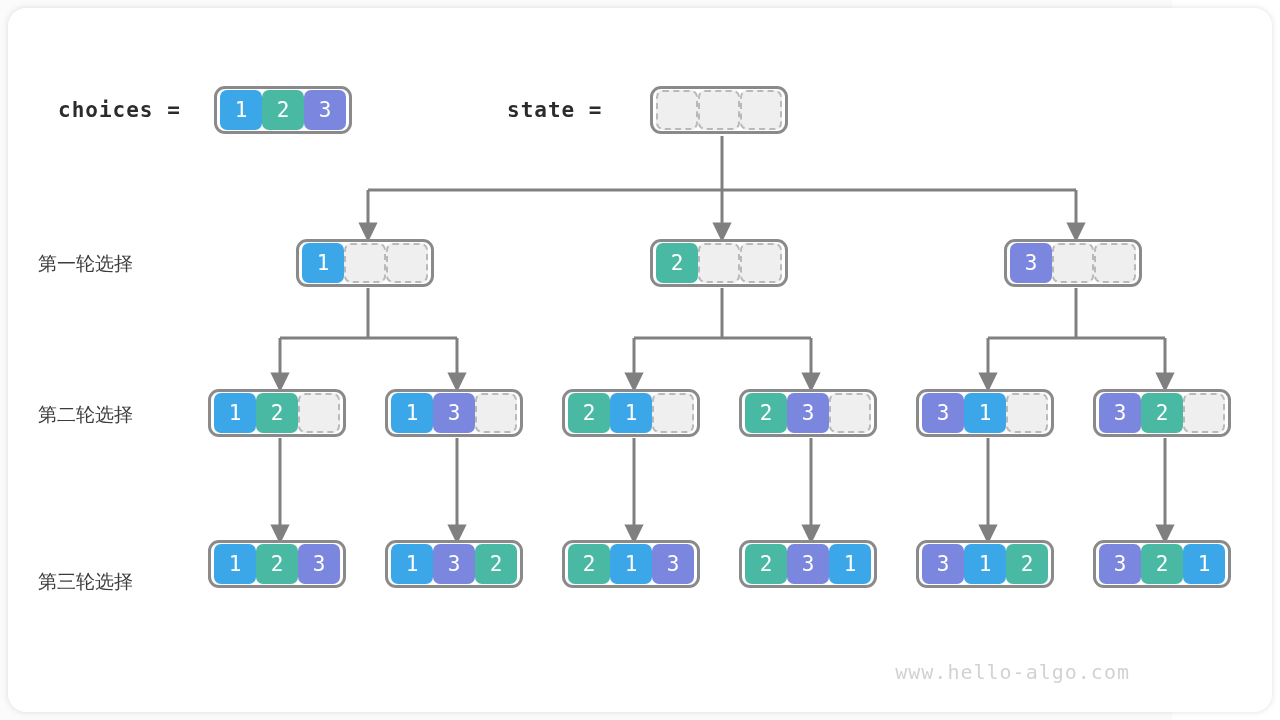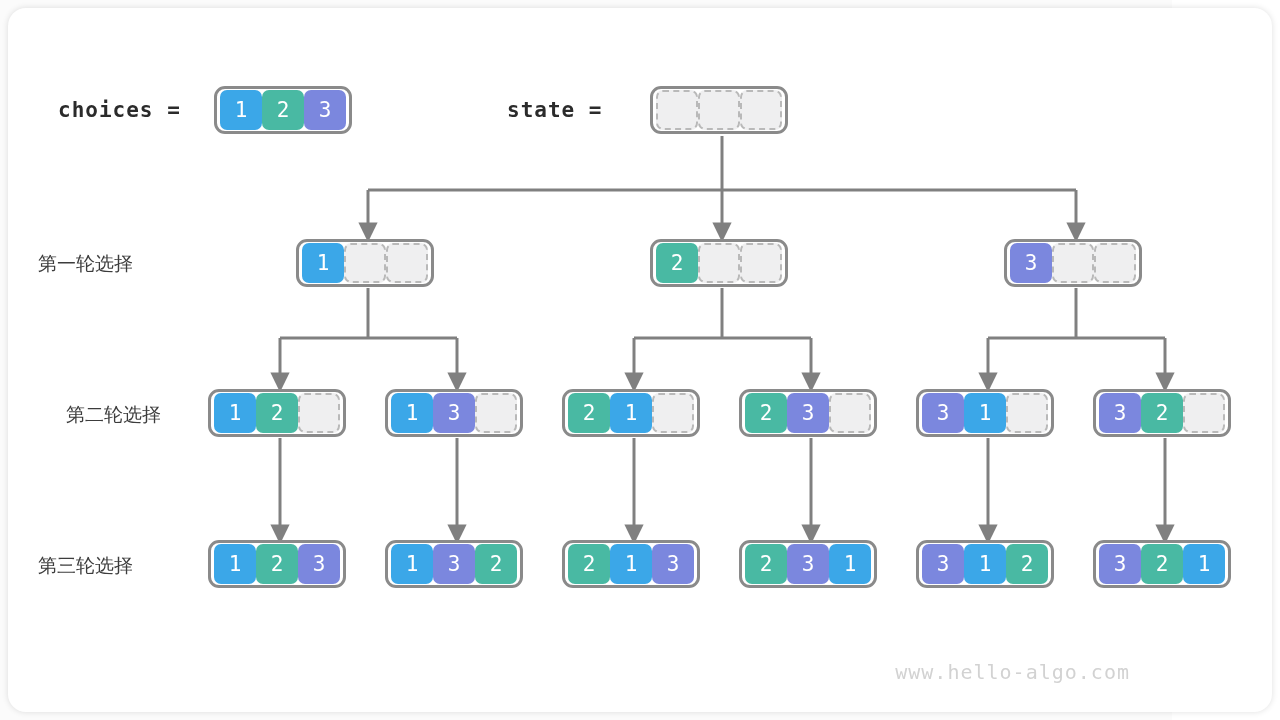--- a/index.html
+++ b/index.html
@@ -153,22 +153,22 @@
       <div class="cell c2">2</div>
       <div class="cell c3">3</div>
     </div>
   <div class="array" id="arr-state" style="left:650px; top:86px;">
       <div class="cell empty"></div>
       <div class="cell empty"></div>
       <div class="cell empty"></div>
     </div>
 
   <div class="row-label" style="left:38px; top:251px;">第一轮选择</div>
-  <div class="row-label" style="left:38px; top:402px;margin-left:28px;">第二轮选择</div>
-  <div class="row-label" style="left:38px; top:553px;">第三轮选择</div>
+  <div class="row-label" style="left:38px; top:402px;">第二轮选择</div>
+  <div class="row-label" style="left:38px; top:569px;">第三轮选择</div>
 
   <div class="array r1node" style="left:296px; top:239px;">
       <div class="cell c1">1</div>
       <div class="cell empty"></div>
       <div class="cell empty"></div>
     </div>
   <div class="array r1node" style="left:650px; top:239px;">
       <div class="cell c2">2</div>
       <div class="cell empty"></div>
       <div class="cell empty"></div>

